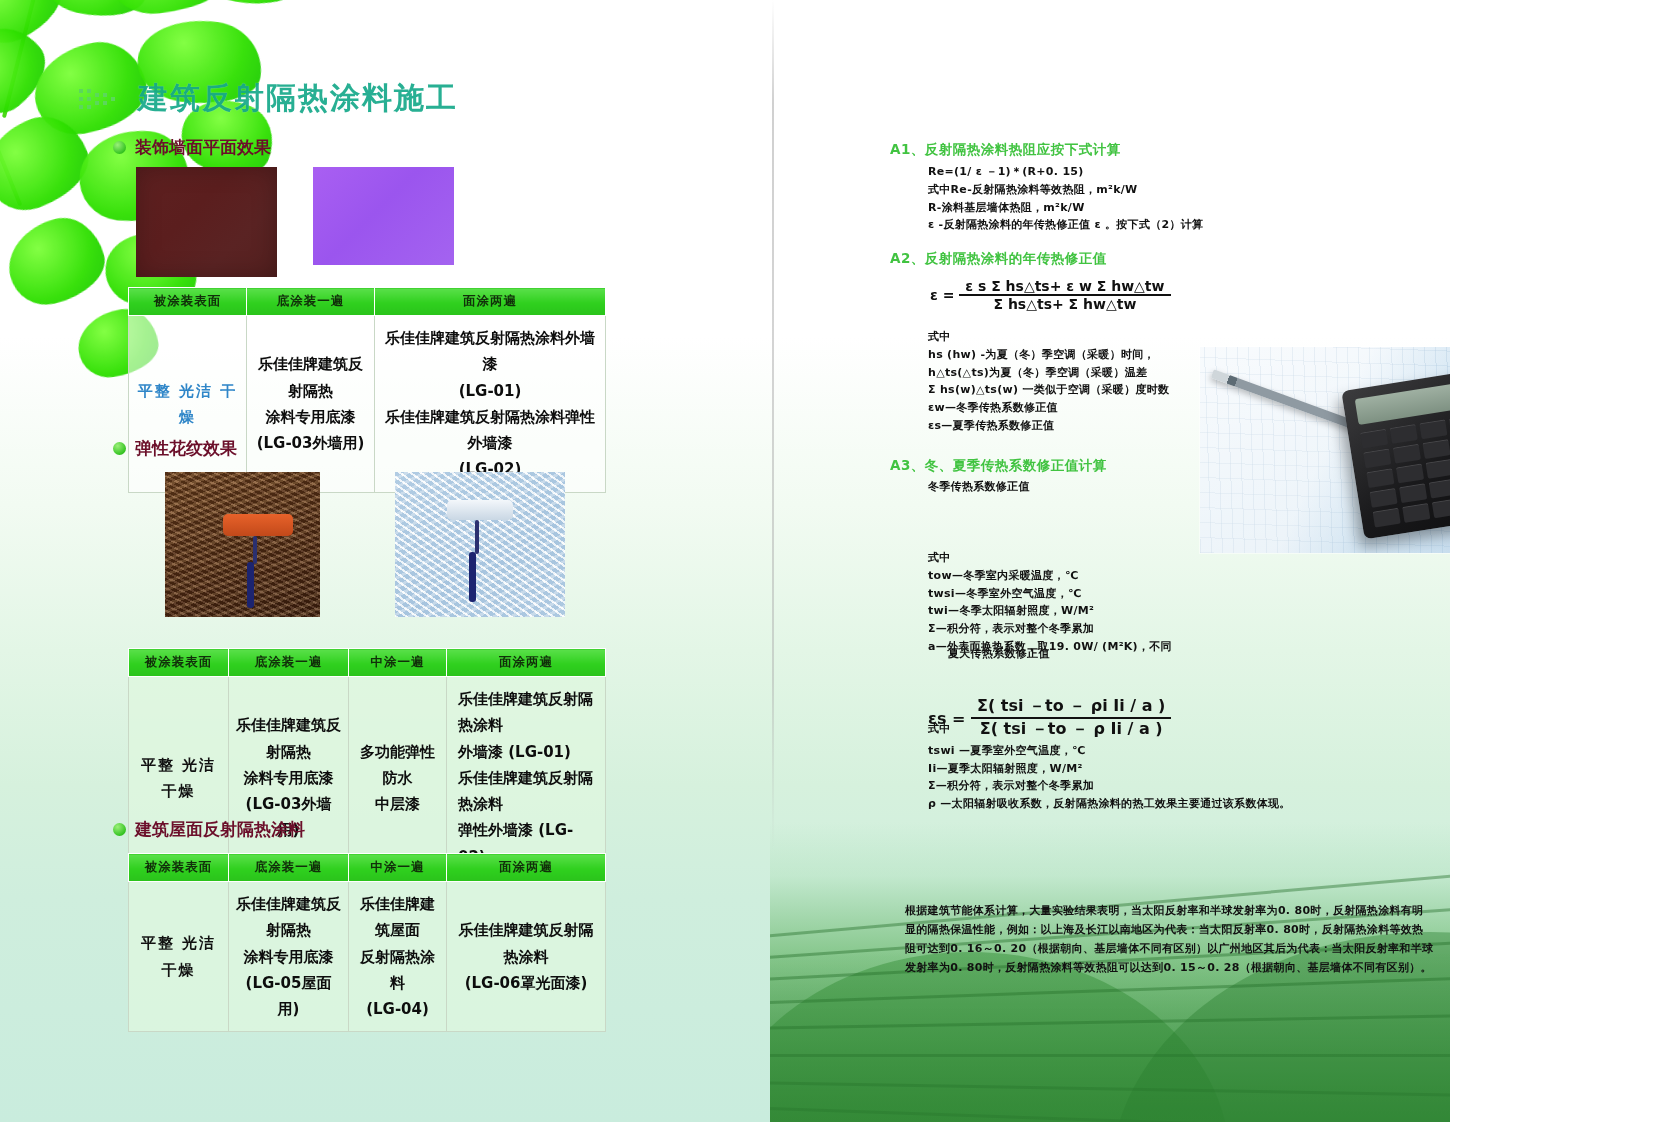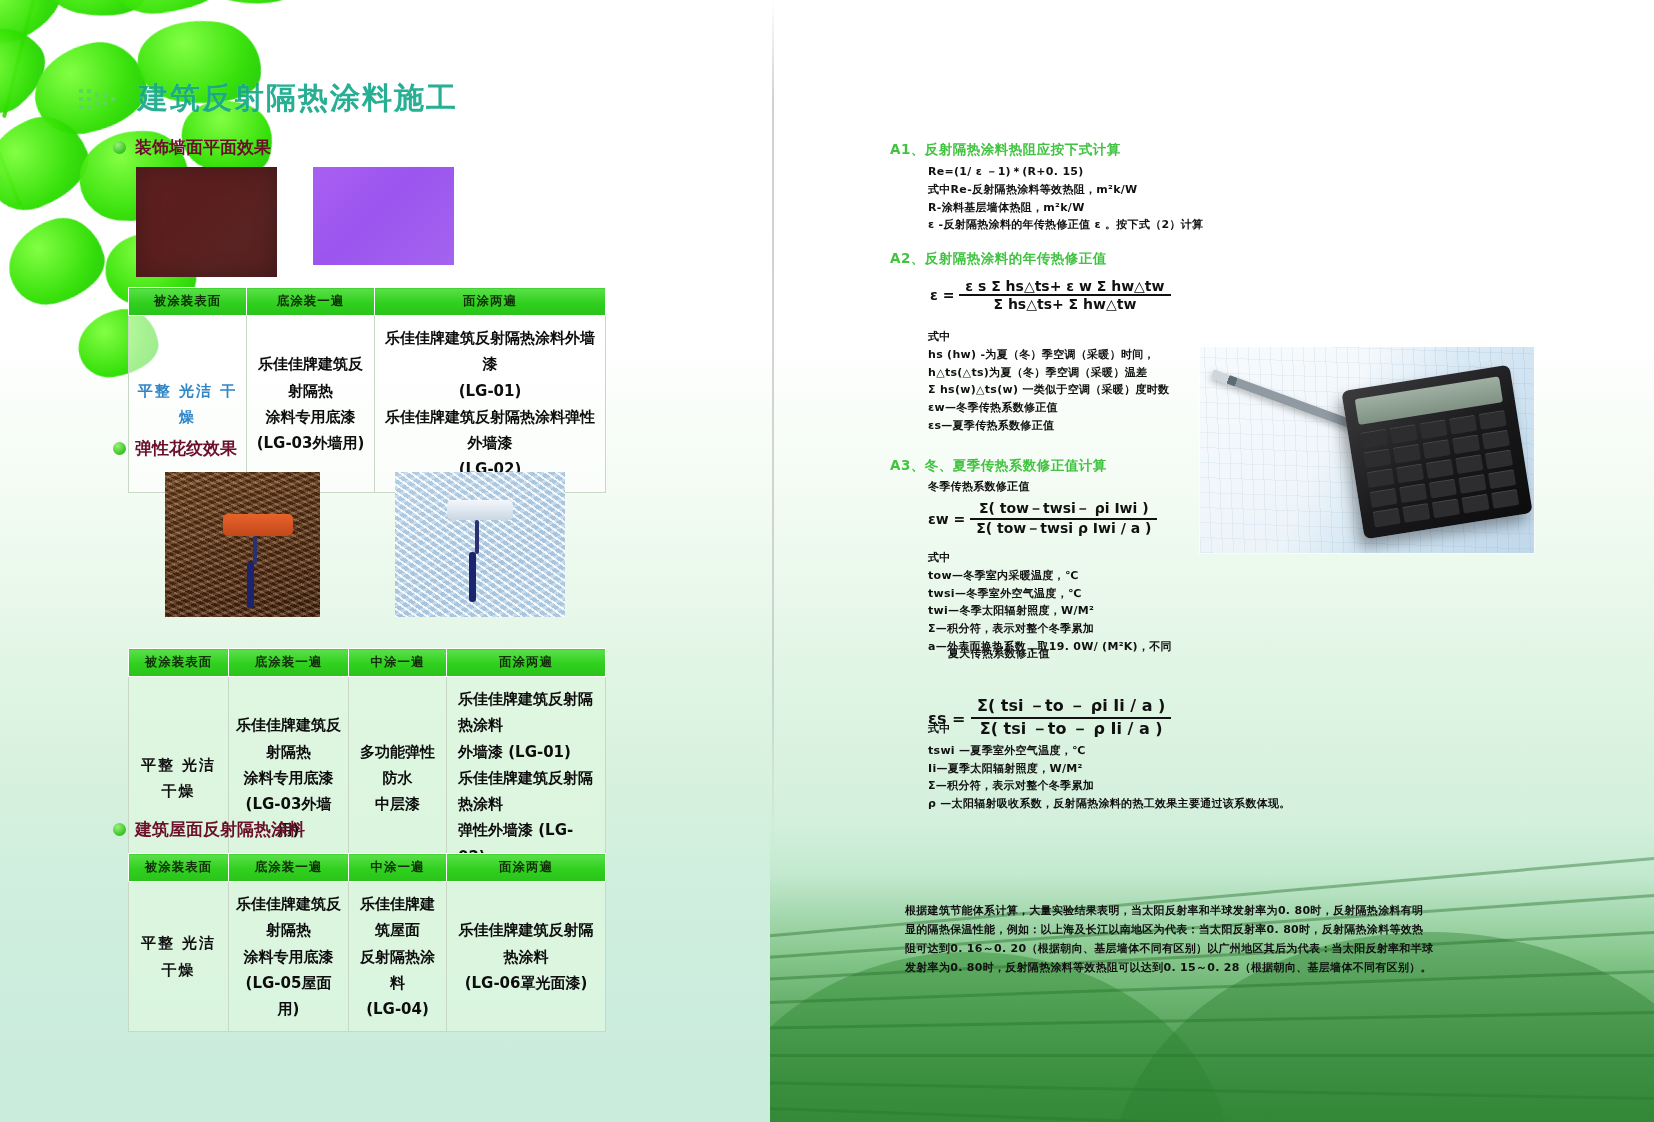--- a/index.html
+++ b/index.html
@@ -3,21 +3,21 @@
 <meta charset="utf-8">
 <style>
   * { box-sizing: border-box; margin: 0; padding: 0; }
   html, body {
     width: 1654px; height: 1122px;
     font-family: "DejaVu Sans", "Liberation Sans", sans-serif;
     overflow: hidden;
   }
   #page {
     position: relative;
-    width: 1654px; height: 1122px;
+    width: 1450px; height: 1122px;
     background: linear-gradient(180deg,
         #ffffff 0%, #ffffff 30%,
         #f2fbf2 45%, #e3f6e6 58%,
         #d6f1dd 70%, #cfeedd 80%, #c9ecdd 100%);
     overflow: hidden;
   }
   
   .leaves {
     position: absolute; left: -40px; top: -30px;
     width: 420px; height: 430px;
@@ -440,27 +440,20 @@
     <div>式中</div>
     <div>hs (hw) -为夏（冬）季空调（采暖）时间，</div>
     <div>h△ts(△ts)为夏（冬）季空调（采暖）温差</div>
     <div>Σ hs(w)△ts(w) 一类似于空调（采暖）度时数</div>
     <div>εw—冬季传热系数修正值</div>
     <div>εs—夏季传热系数修正值</div>
   </div>
 
   <div class="r-sec" style="left:890px; top:457px;">A3、冬、夏季传热系数修正值计算</div>
   <div class="r-body" style="left:928px; top:478px;">冬季传热系数修正值</div>
-  <div class="formula" style="left:928px; top:500px; font-size:14px;">
-    <span style="vertical-align:middle;">εw =</span>
-    <span class="frac">
-      <span class="num">Σ( tow－twsi－ ρi Iwi )</span>
-      <span class="den">Σ( tow－twsi   ρ Iwi / a )</span>
-    </span>
-  </div>
   <div class="r-body" style="left:928px; top:549px;">
     <div>式中</div>
     <div>tow—冬季室内采暖温度，℃</div>
     <div>twsi—冬季室外空气温度，℃</div>
     <div>twi—冬季太阳辐射照度，W/M²</div>
     <div>Σ—积分符，表示对整个冬季累加</div>
     <div>a—外表面换热系数，取19. 0W/ (M²K)，不同</div>
   </div>
   <div class="r-body" style="left:948px; top:645px;">夏天传热系数修正值</div>
   <div class="formula" style="left:928px; top:696px; font-size:16px;">

